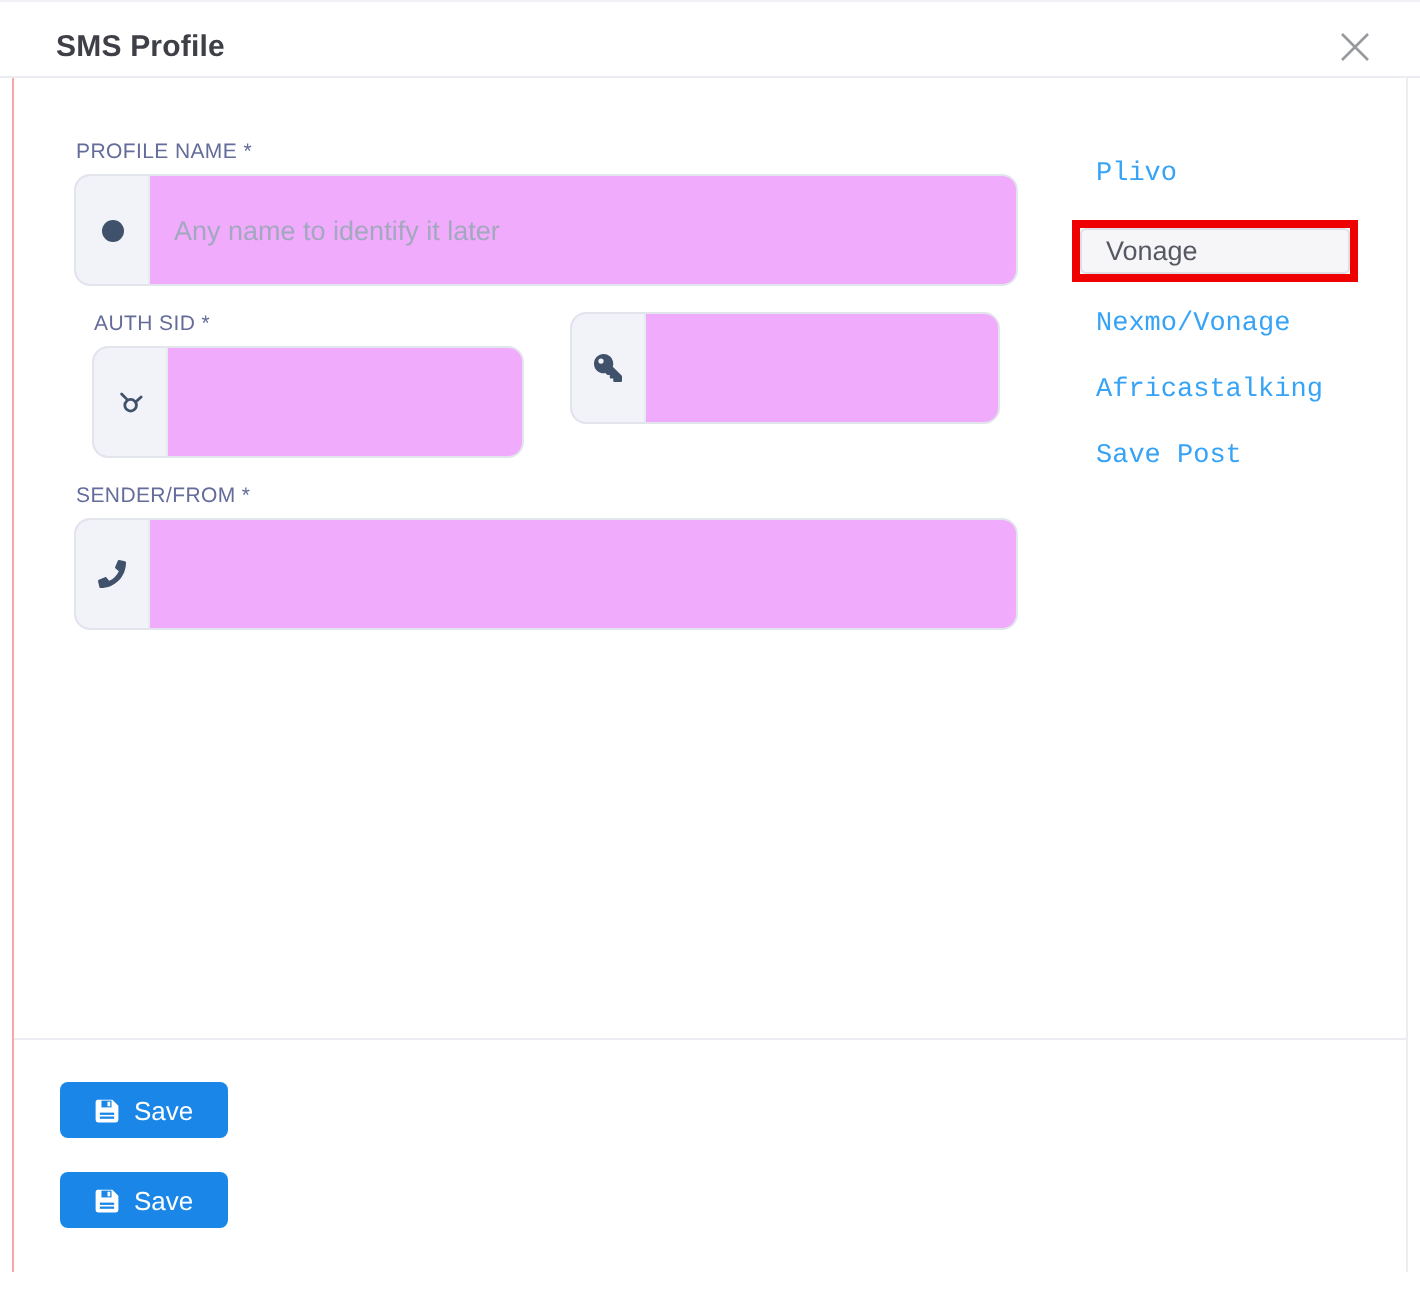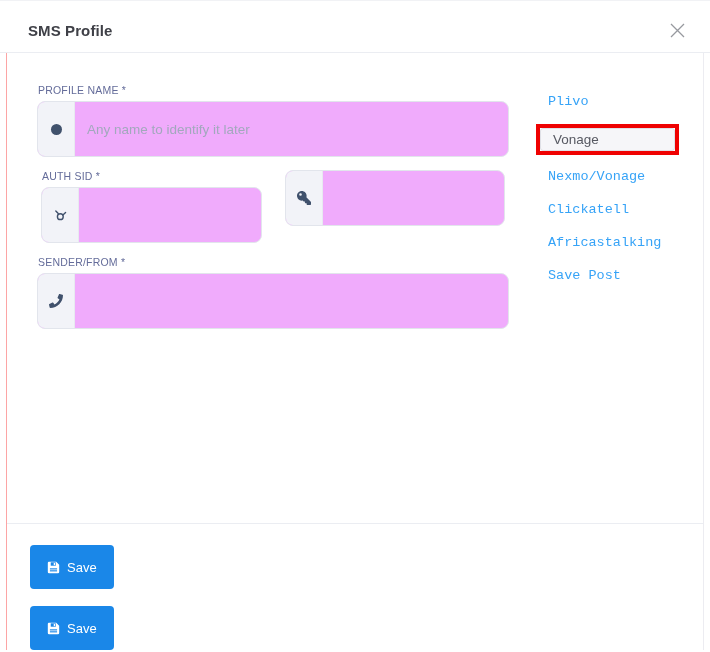--- a/index.html
+++ b/index.html
@@ -5,21 +5,21 @@
   * { box-sizing: border-box; margin: 0; padding: 0; }
   html, body { width: 710px; height: 652px; }
   body {
     background: #fff;
     font-family: "Liberation Sans", sans-serif;
     overflow: hidden;
   }
 
   
   .modal-header {
-    height: 53px;
+    height: 39px;
     display: flex;
     align-items: center;
     padding: 7px 22px 0 28px;
     border-top: 1px solid #f1f2f5;
     border-bottom: 1px solid #ebedf2;
     background: #fff;
   }
   .modal-title {
     font-size: 15px;
     font-weight: 600;
@@ -93,21 +93,21 @@
     padding: 0 12px;
     font-size: 13.5px;
     color: #575962;
     font-family: "Liberation Sans", sans-serif;
   }
   .input-group input::placeholder { color: #a2a8bd; }
 
   .row-two {
     display: flex;
     gap: 23px;
-    margin: 13px 4px;
+    margin: 13px 9px;
   }
   .row-two .col { flex: 1; min-width: 0; }
 
   
   .providers-col {
     margin-left: 27px;
     width: 144px;
     padding-top: 7px;
   }
   .provider-link {
@@ -148,21 +148,21 @@
     gap: 17px;
   }
   .save-btn {
     display: inline-flex;
     align-items: center;
     gap: 7px;
     background: #1a87e8;
     color: #fff;
     border: none;
     border-radius: 4px;
-    height: 44px;
+    height: 28px;
     padding: 0 17px;
     font-size: 13px;
     font-family: "Liberation Sans", sans-serif;
     cursor: pointer;
   }
   .icon { line-height: 0; display: inline-flex; }
 </style>
 </head>
 <body>
 
@@ -242,21 +242,20 @@
         </div>
 
       </div>
 
       <div class="providers-col">
         <a class="provider-link">Plivo</a>
         <div class="twilio-wrap">
           <a class="provider-selected">Vonage</a>
         </div>
         <a class="provider-link">Nexmo/Vonage</a>
-        <a class="provider-link">Clickatell</a>
         <a class="provider-link">Africastalking</a>
         <a class="provider-link">Save Post</a>
       </div>
 
     </div>
 
     <div class="footer-sep"></div>
     <div class="modal-footer">
       <button class="save-btn">
         <span class="icon">

